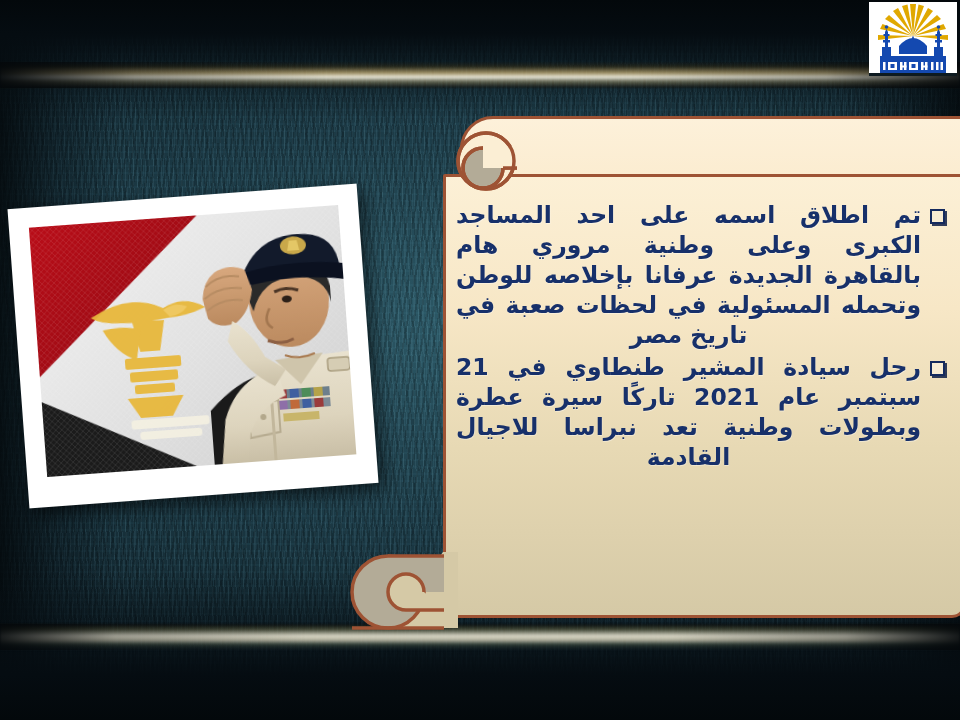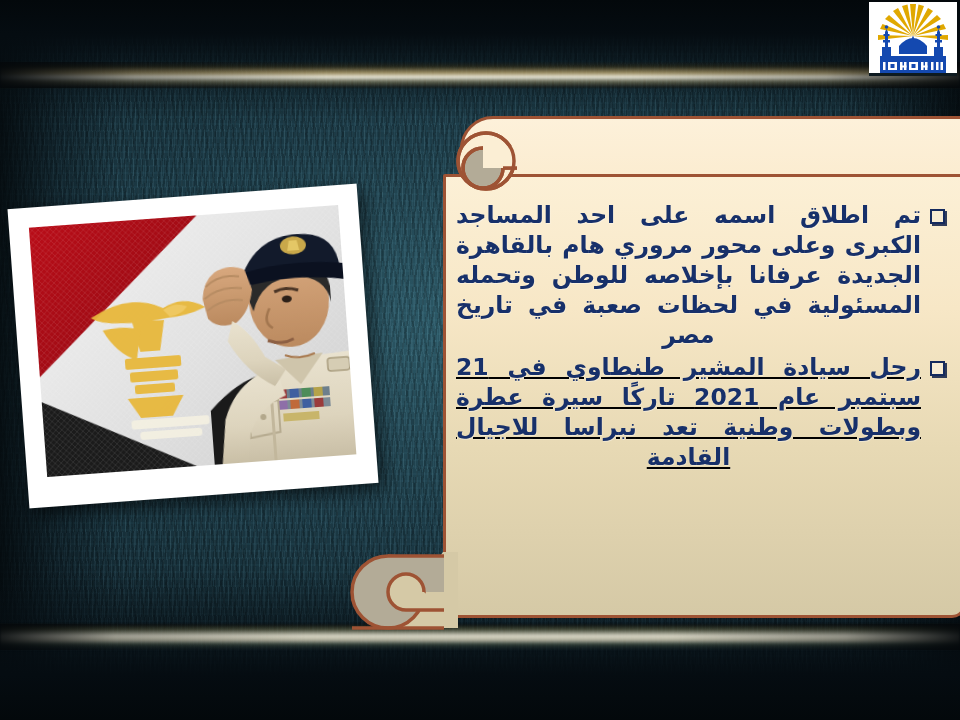--- a/index.html
+++ b/index.html
@@ -113,21 +113,21 @@
   .curl-bottom{
     position:absolute;left:-4px;top:438px;width:110px;height:80px;
   }
 
   
   .content{
     position:absolute;left:100px;top:88px;width:505px;height:410px;
     box-sizing:border-box;padding:0 12px 0 4px;
   }
   .bullet-row{display:flex;flex-direction:row;align-items:flex-start;gap:9px;}
-  .bullet-row + .bullet-row{margin-top:2px;text-decoration:underline;}
+  .bullet-row + .bullet-row{margin-top:2px;}
   .bullet-box{
     flex:0 0 auto;width:15px;height:15px;margin-top:9px;
     border:2.5px solid #142a5e;background:#f8ecd2;
     box-shadow:2px 2px 0 rgba(12,28,70,.85);
     box-sizing:border-box;
   }
   .bullet-text{
     flex:1 1 auto;
     color:#17306a;
     font-family:"DejaVu Sans","Liberation Sans",sans-serif;
@@ -356,21 +356,21 @@
         <path d="M76 42 A18 18 0 0 0 40 42 A18 18 0 0 0 58 60 L96 60" fill="#d5c9a6" stroke="#9e5334" stroke-width="3.5"></path>
         <line x1="40" y1="6" x2="96" y2="6" stroke="#9e5334" stroke-width="3.5"></line>
         <line x1="4" y1="78" x2="96" y2="78" stroke="#9e5334" stroke-width="3.5"></line>
       </svg>
     </div>
 
     <div class="content">
 
       <div class="bullet-row">
         <div class="bullet-box"></div>
-        <div class="bullet-text">تم اطلاق اسمه على احد المساجد الكبرى وعلى محور مروري هام بالقاهرة الجديدة عرفانا بإخلاصه للوطن وتحمله المسئولية في لحظات صعبة في تاريخ مصر</div>
+        <div class="bullet-text">تم اطلاق اسمه على احد المساجد الكبرى وعلى وطنية مروري هام بالقاهرة الجديدة عرفانا بإخلاصه للوطن وتحمله المسئولية في لحظات صعبة في تاريخ مصر</div>
       </div>
 
       <div class="bullet-row">
         <div class="bullet-box"></div>
         <div class="bullet-text">رحل سيادة المشير طنطاوي في 21 سبتمبر عام 2021 تاركًا سيرة عطرة وبطولات وطنية تعد نبراسا للاجيال القادمة</div>
       </div>
 
     </div>
   </div>
 

